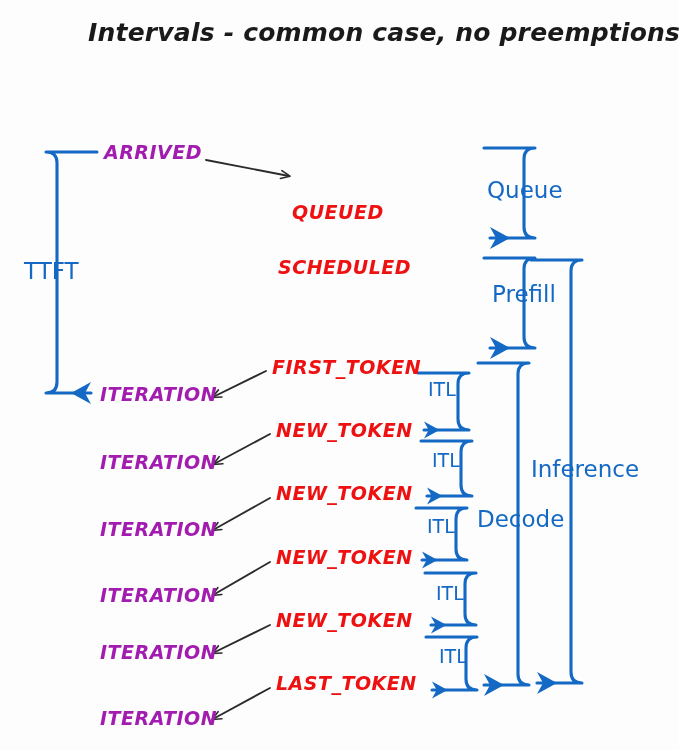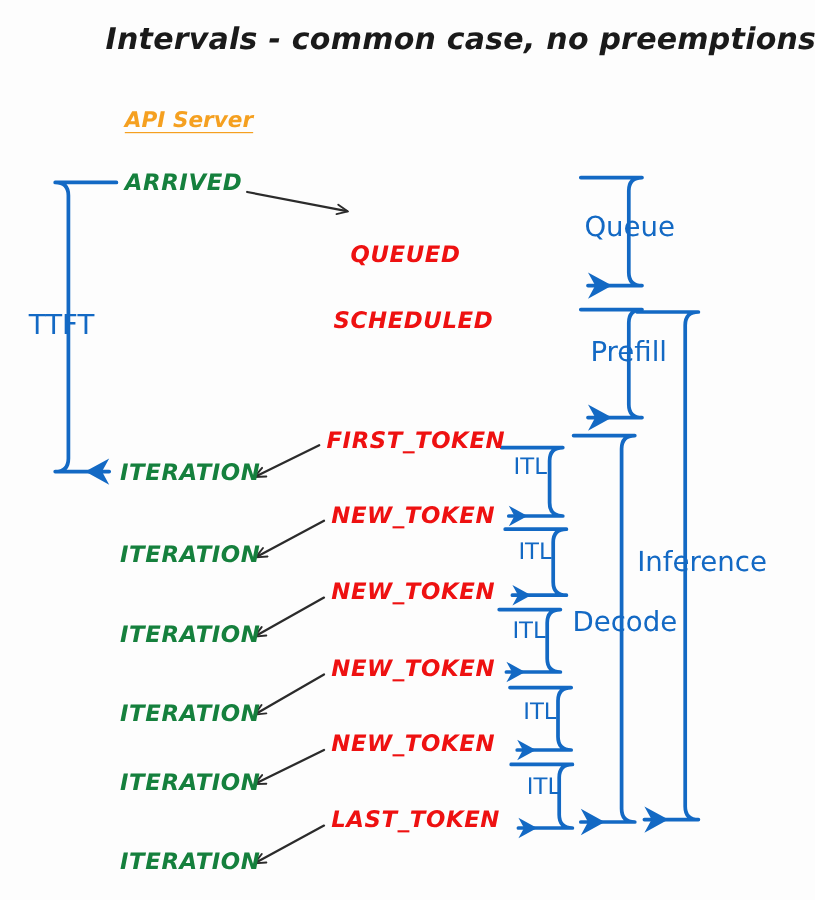--- a/index.html
+++ b/index.html
@@ -30,21 +30,21 @@
   }
   .colhead.api{color:#f5a020;}
   .colhead.engine{color:#e81010;}
 
   .state{
     font-family:"DejaVu Sans", sans-serif;
     font-style:italic;font-weight:bold;
     font-size:19px;
     letter-spacing:.5px;
   }
-  .state.orange{color:#15803d;font-style:italic;}
+  .state.orange{color:#a21caf;font-style:italic;}
   .state.red{color:#ee1111;}
 
   .blulbl{
     font-family:"DejaVu Sans", sans-serif;
     font-size:23px;color:#1369c4;font-weight:normal;
   }
   .blulbl.small{font-size:19px;}
 </style>
 </head>
 <body>
@@ -105,21 +105,20 @@
         <path d="M 270 434 L 214 464" fill="none" stroke="#2b2b2b" stroke-width="1.9" stroke-linecap="round" marker-end="url(#blk)"></path>
         <path d="M 270 498 L 213 530" fill="none" stroke="#2b2b2b" stroke-width="1.9" stroke-linecap="round" marker-end="url(#blk)"></path>
         <path d="M 270 562 L 213 595" fill="none" stroke="#2b2b2b" stroke-width="1.9" stroke-linecap="round" marker-end="url(#blk)"></path>
         <path d="M 270 625 L 213 653" fill="none" stroke="#2b2b2b" stroke-width="1.9" stroke-linecap="round" marker-end="url(#blk)"></path>
         <path d="M 270 688 L 213 719" fill="none" stroke="#2b2b2b" stroke-width="1.9" stroke-linecap="round" marker-end="url(#blk)"></path>
       </g>
   </svg>
 
   <div class="txt title" style="left:88px;top:18px;">Intervals - common case, no preemptions</div>
 
-  <div class="txt colhead api" style="left:104px;top:90px;">API Server</div>
 
   <div id="api-layer">
       <div class="txt state orange" style="left: 104px; top: 141px;">ARRIVED</div>
       <div class="txt state orange" style="left: 100px; top: 383px;">ITERATION</div>
       <div class="txt state orange" style="left: 100px; top: 451px;">ITERATION</div>
       <div class="txt state orange" style="left: 100px; top: 518px;">ITERATION</div>
       <div class="txt state orange" style="left: 100px; top: 584px;">ITERATION</div>
       <div class="txt state orange" style="left: 100px; top: 641px;">ITERATION</div>
       <div class="txt state orange" style="left: 100px; top: 707px;">ITERATION</div>
     </div>

